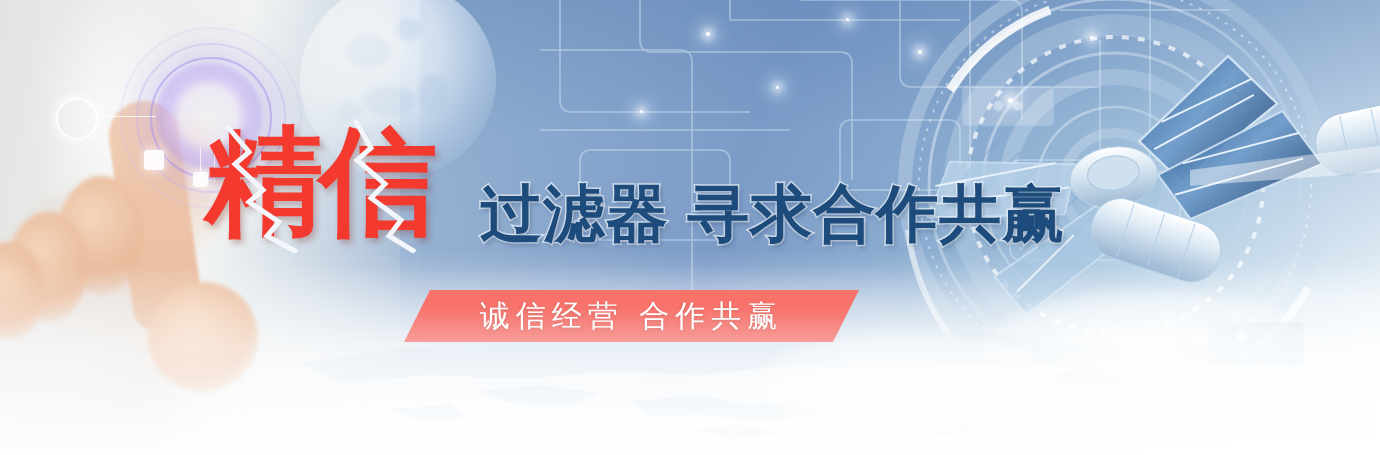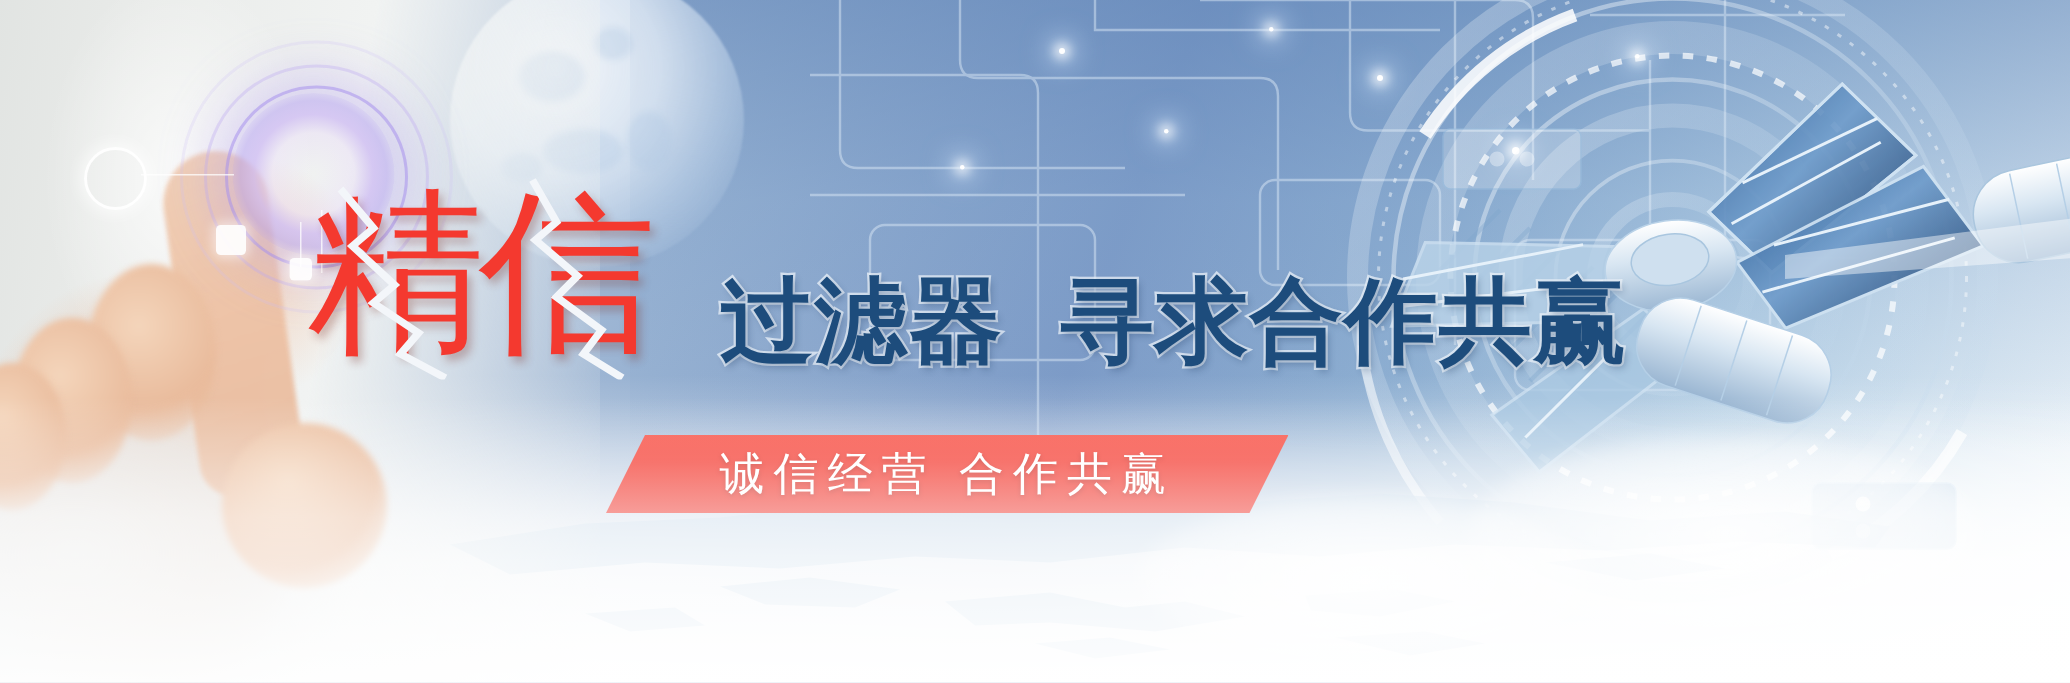--- a/index.html
+++ b/index.html
@@ -114,21 +114,21 @@
   .thinline{position:absolute;background:rgba(255,255,255,.75);}
 
   
   .techzone{position:absolute;right:-30px;top:-30px;width:520px;height:470px;}
   .techzone svg{position:absolute;inset:0;}
 
   
   .logo-cn{
     position:absolute;left:205px;top:122px;
     font-family:"DejaVu Sans","Liberation Sans",sans-serif;
-    font-weight:normal;
+    font-weight:bold;
     font-size:118px;
     line-height:1;
     letter-spacing:-4px;
     color:#f4392f;
     text-shadow:3px 4px 6px rgba(120,40,30,.30);
     white-space:nowrap;
     text-align:center;
   }
   .crack{
     position:absolute;left:205px;top:118px;width:270px;height:135px;pointer-events:none;
@@ -140,21 +140,21 @@
     font-family:"DejaVu Sans","Liberation Sans",sans-serif;
     font-size:25px;
     letter-spacing:6px;
     color:#5a7aa3;
     text-shadow:0 1px 2px rgba(255,255,255,.55);
     white-space:nowrap;
   }
 
   .headline{
     position:absolute;left:480px;top:172px;
-    font-family:Liberation Mono, monospace;
+    font-family:Liberation Sans, sans-serif;
     font-weight:bold;
     font-size:62px;
     letter-spacing:1px;
     color:#1d4c7c;
     white-space:nowrap;
     -webkit-text-stroke:3px rgba(236,243,250,.75);
     paint-order:stroke fill;
     text-shadow:2px 3px 5px rgba(20,50,90,.28);
   }
 

